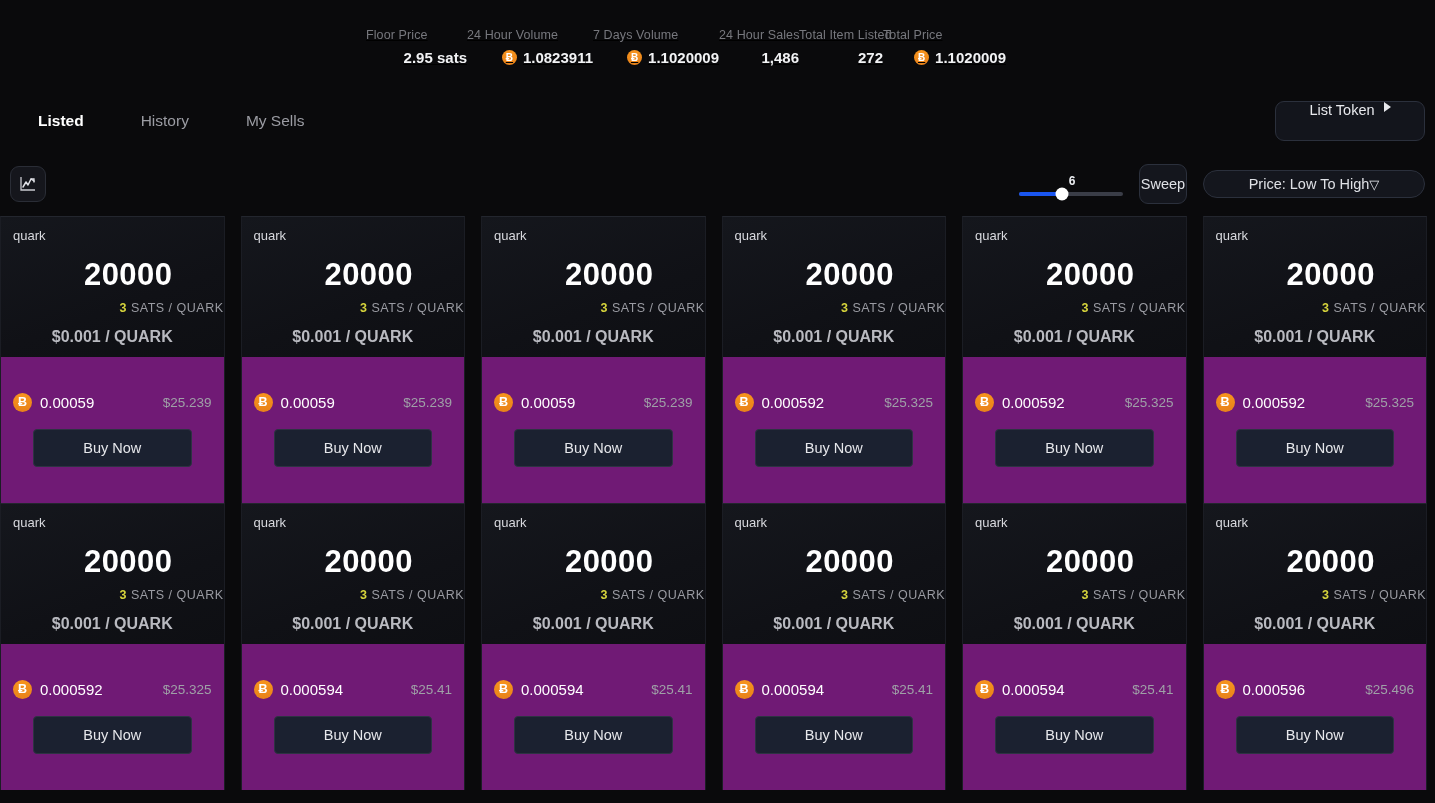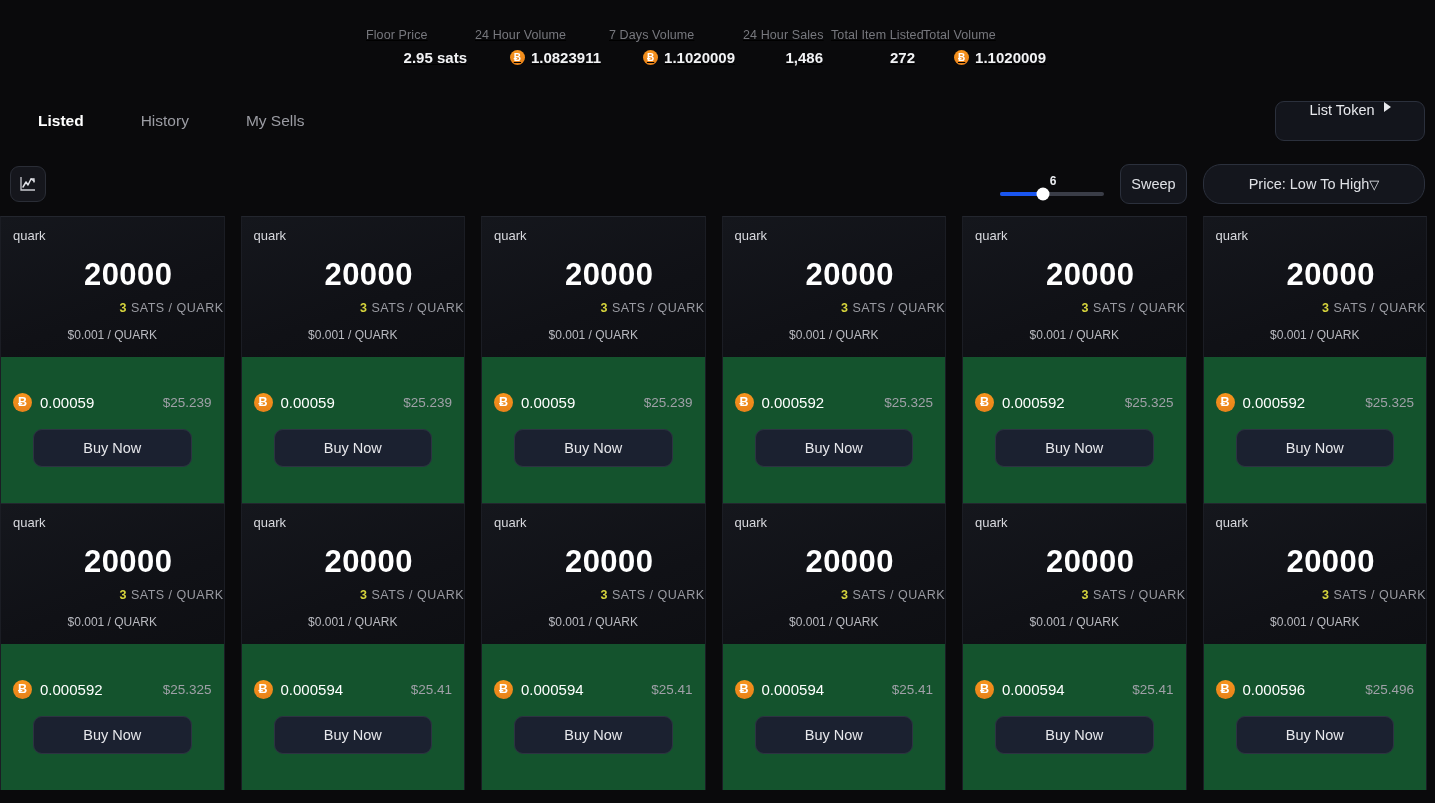--- a/index.html
+++ b/index.html
@@ -9,21 +9,21 @@
     font-family: "Liberation Sans", sans-serif;
     overflow: hidden;
   }
   body { position: relative; }
 
   
   .stats-bar {
     display: flex;
     align-items: flex-start;
     padding: 28px 0 0 366px;
-    gap: 8px;
+    gap: 0;
     height: 90px;
     text-decoration: underline;
   }
   .stat { display: flex; flex-direction: column; gap: 7px; }
   .stat-w1 { width: 101px; }
   .stat-w2 { width: 126px; }
   .stat-w3 { width: 80px; }
   .stat-w4 { width: 84px; }
   .stat-w5 { width: 123px; }
   .stat-label {
@@ -151,31 +151,31 @@
   .slider-thumb {
     position: absolute;
     left: 41%; top: 50%;
     transform: translate(-50%, -50%);
     width: 13px; height: 13px;
     border-radius: 50%;
     background: #ffffff;
     cursor: grab;
   }
   .sweep-btn {
-    width: 67px; height: 40px;
+    width: 48px; height: 40px;
     border-radius: 9px;
     border: 1px solid #2b303c;
     background: #14161d;
     color: #dfe1e6;
     font-size: 14.5px;
     display: flex; align-items: center; justify-content: center;
     cursor: pointer;
   }
   .sort-btn {
-    width: 222px; height: 40px;
+    width: 222px; height: 28px;
     border-radius: 18px;
     border: 1px solid #2b303c;
     background: #14161d;
     color: #dfe1e6;
     font-size: 14.5px;
     display: flex; align-items: center; justify-content: center;
     cursor: pointer;
   }
   .caret-down {
     display: inline-block;
@@ -196,21 +196,21 @@
   .card {
     position: relative;
     width: 240.5px;
     height: 287px;
     padding: 0 8px;
     cursor: pointer;
   }
   .card-inner {
     position: relative;
     height: 100%;
-    background: #14532d;
+    background: #701a75;
     border-top: 1px solid #23262e;
     border-left: 1px solid #1b1d24;
     border-right: 1px solid #1b1d24;
     display: flex;
     flex-direction: column;
   }
   .card-media {
     position: relative;
     flex: 0 0 140px;
     background: linear-gradient(160deg, #15171d 0%, #101116 60%, #0e0f13 100%);
@@ -239,22 +239,23 @@
     font-size: 12.5px;
     color: #9a9ba2;
     letter-spacing: 0.5px;
   }
   .card-rate b { color: #d6d43c; font-weight: 700; }
   .card-usd-rate {
     position: absolute;
     left: 0; right: 0;
     top: 111px;
     text-align: center;
-    font-size: 12px;
+    font-size: 16px;
     color: #b9bac0;
+    font-weight: bold;
   }
   .card-priceline {
     position: absolute;
     left: 12px; right: 12px;
     top: 176px;
     display: flex;
     align-items: center;
     justify-content: space-between;
   }
   .card-btc {
@@ -267,21 +268,21 @@
   }
   .card-usd {
     font-size: 13.5px;
     color: #9fa0a7;
   }
   .buy-btn {
     position: absolute;
     left: 32px; right: 32px;
     top: 212px;
     height: 38px;
-    border-radius: 9px;
+    border-radius: 4px;
     border: 1px solid #2d3342;
     background: #1b2130;
     color: #e6e7eb;
     font-size: 14.5px;
     display: flex;
     align-items: center;
     justify-content: center;
     cursor: pointer;
   }
 </style>
@@ -315,21 +316,21 @@
         <span>1,486</span>
       </div>
     </div>
     <div class="stat stat-w4">
       <div class="stat-label">Total Item Listed</div>
       <div class="stat-value">
         <span>272</span>
       </div>
     </div>
     <div class="stat stat-w5">
-      <div class="stat-label">Total Volume</div>
+      <div class="stat-label">Total Price</div>
       <div class="stat-value">
         <span class="btc-icon btc-sm">Ƀ</span>
         <span>1.1020009</span>
       </div>
     </div>
   </div>
 
 <div class="tabs-row">
   <div class="tabs" id="tab-list">
       <div class="tab active">Listed</div>

